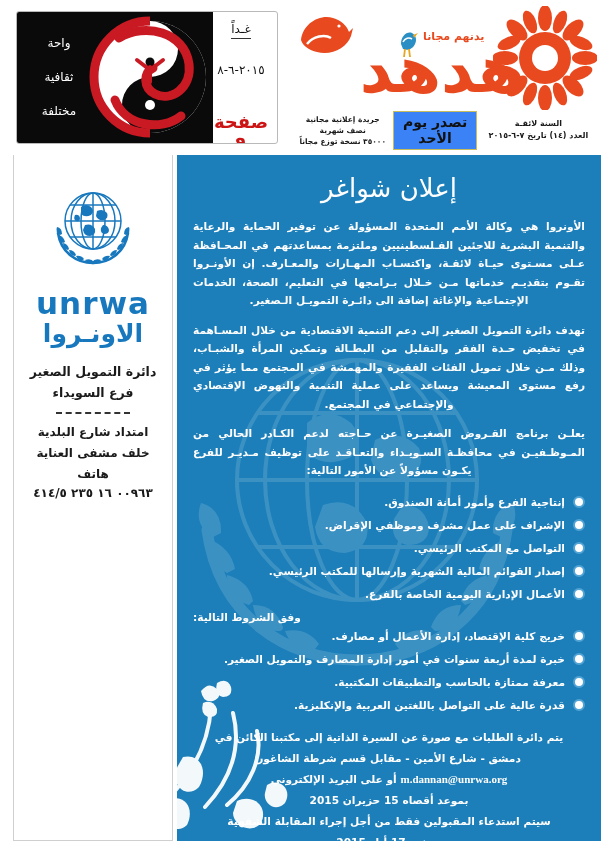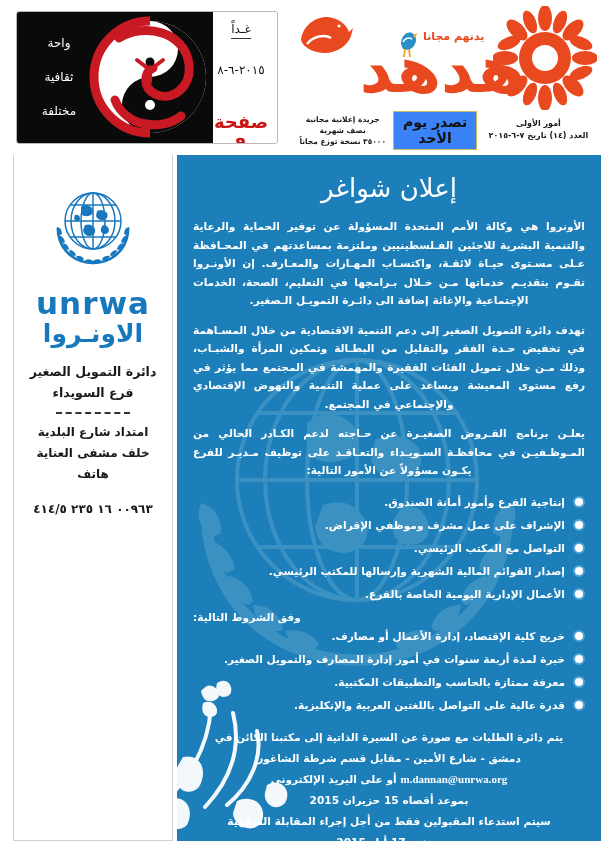--- a/index.html
+++ b/index.html
@@ -267,21 +267,21 @@
   }
 
   .sb-addr {
     font-size: 12px;
     font-weight: bold;
     color: #1a1a1a;
     line-height: 21px;
   }
 
   .sb-phone {
-    margin-top: 17px;
+    margin-top: 1px;
     font-size: 12px;
     font-weight: bold;
     color: #1a1a1a;
     direction: ltr;
     letter-spacing: 0.5px;
   }
 
   
   .panel {
     position: absolute;
@@ -435,21 +435,21 @@
       </div>
 
       <div class="masthead-info">
         <div class="info-right">
           <div>جريدة إعلانية مجانية</div>
           <div>نصف شهرية</div>
           <div>٣٥٠٠٠ نسخة توزع مجاناً</div>
         </div>
         <div class="sunday-badge">تصدر يوم الأحد</div>
         <div class="info-left">
-          <div>أمور الأولى</div>
+          <div>السنة لائقـة</div>
           <div>العدد (١٤) تاريخ ٧-٦-٢٠١٥</div>
         </div>
       </div>
     </div>
 
     <div class="promo-box">
       <div class="promo-black">
         <div class="promo-words">
           <div>واحة</div>
           <div>ثقافية</div>

